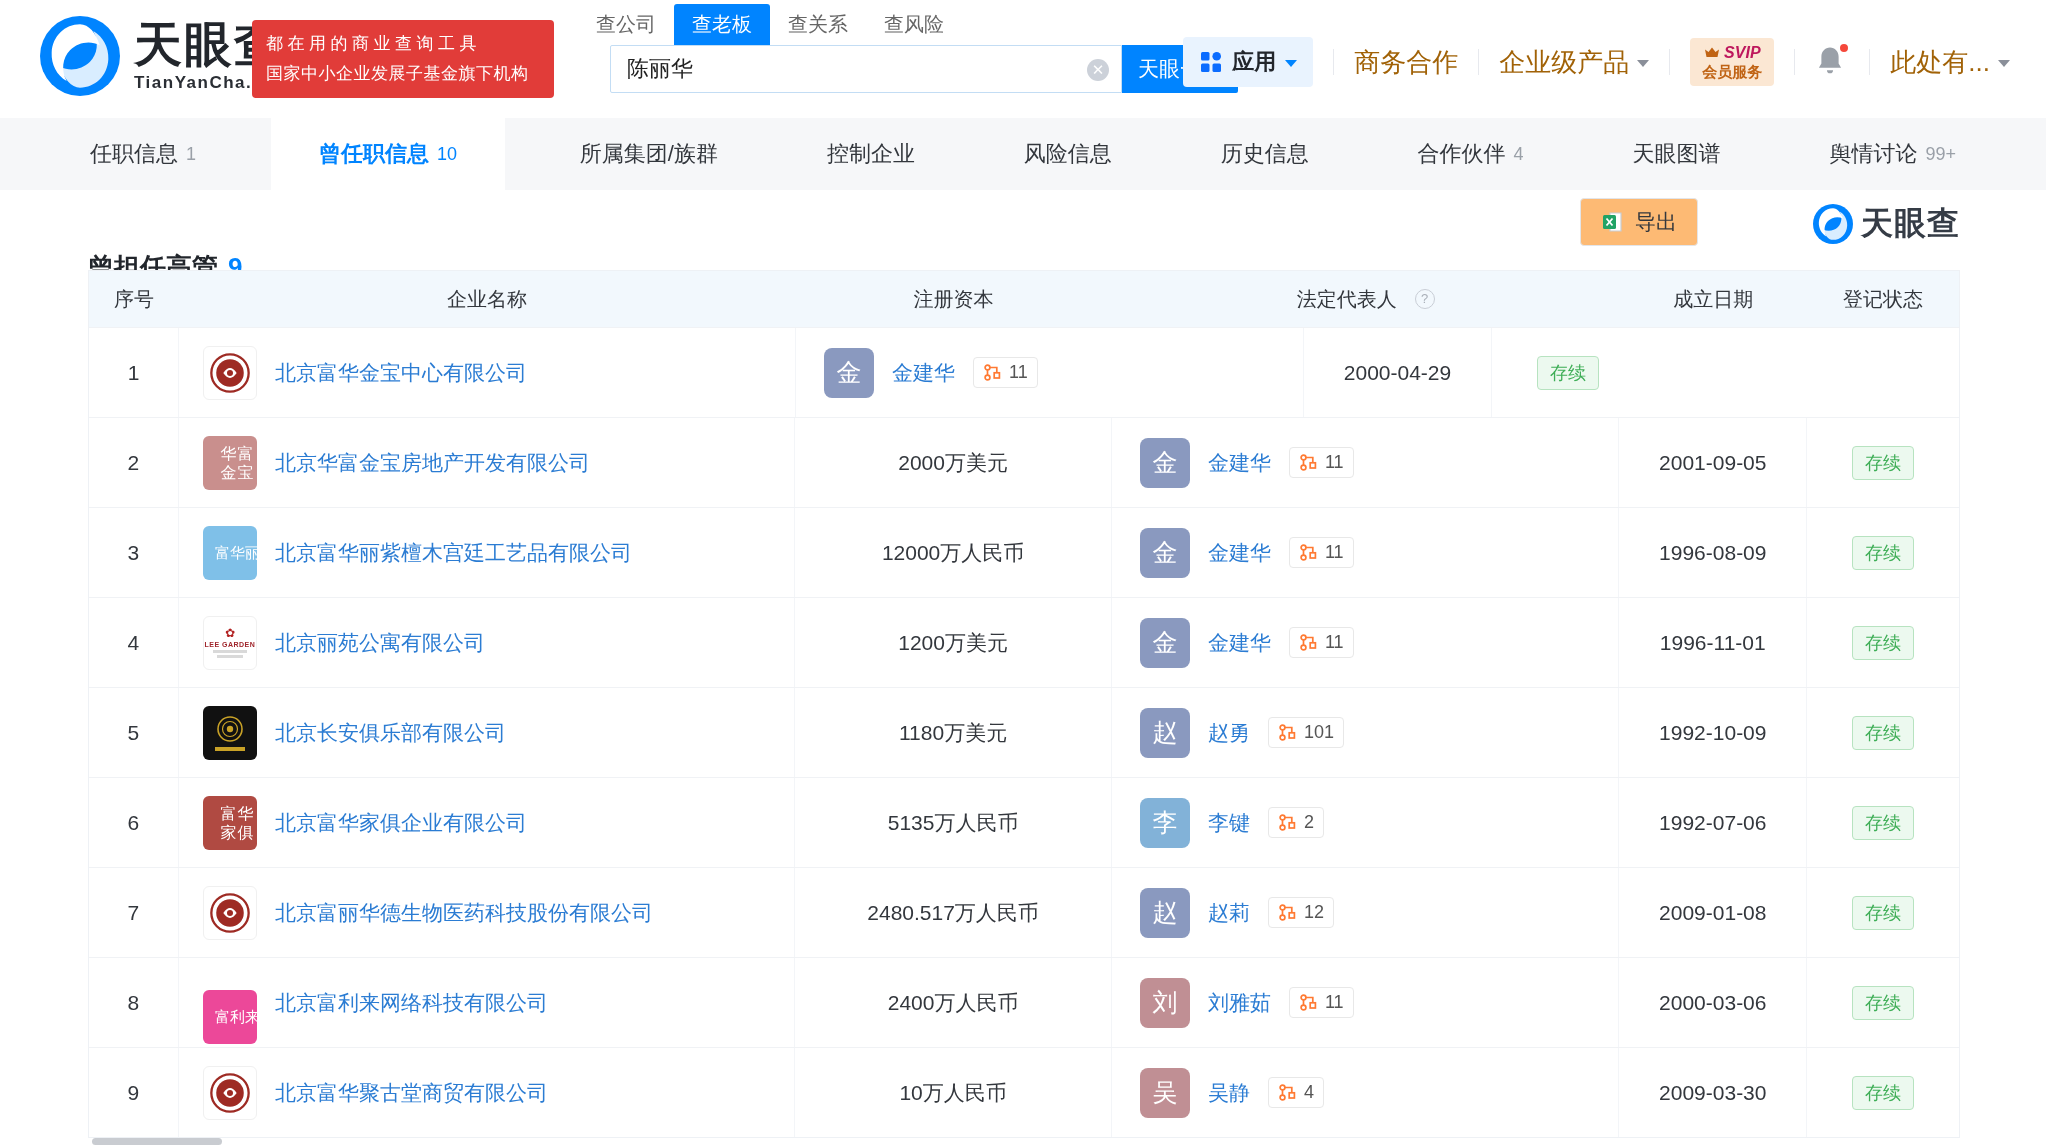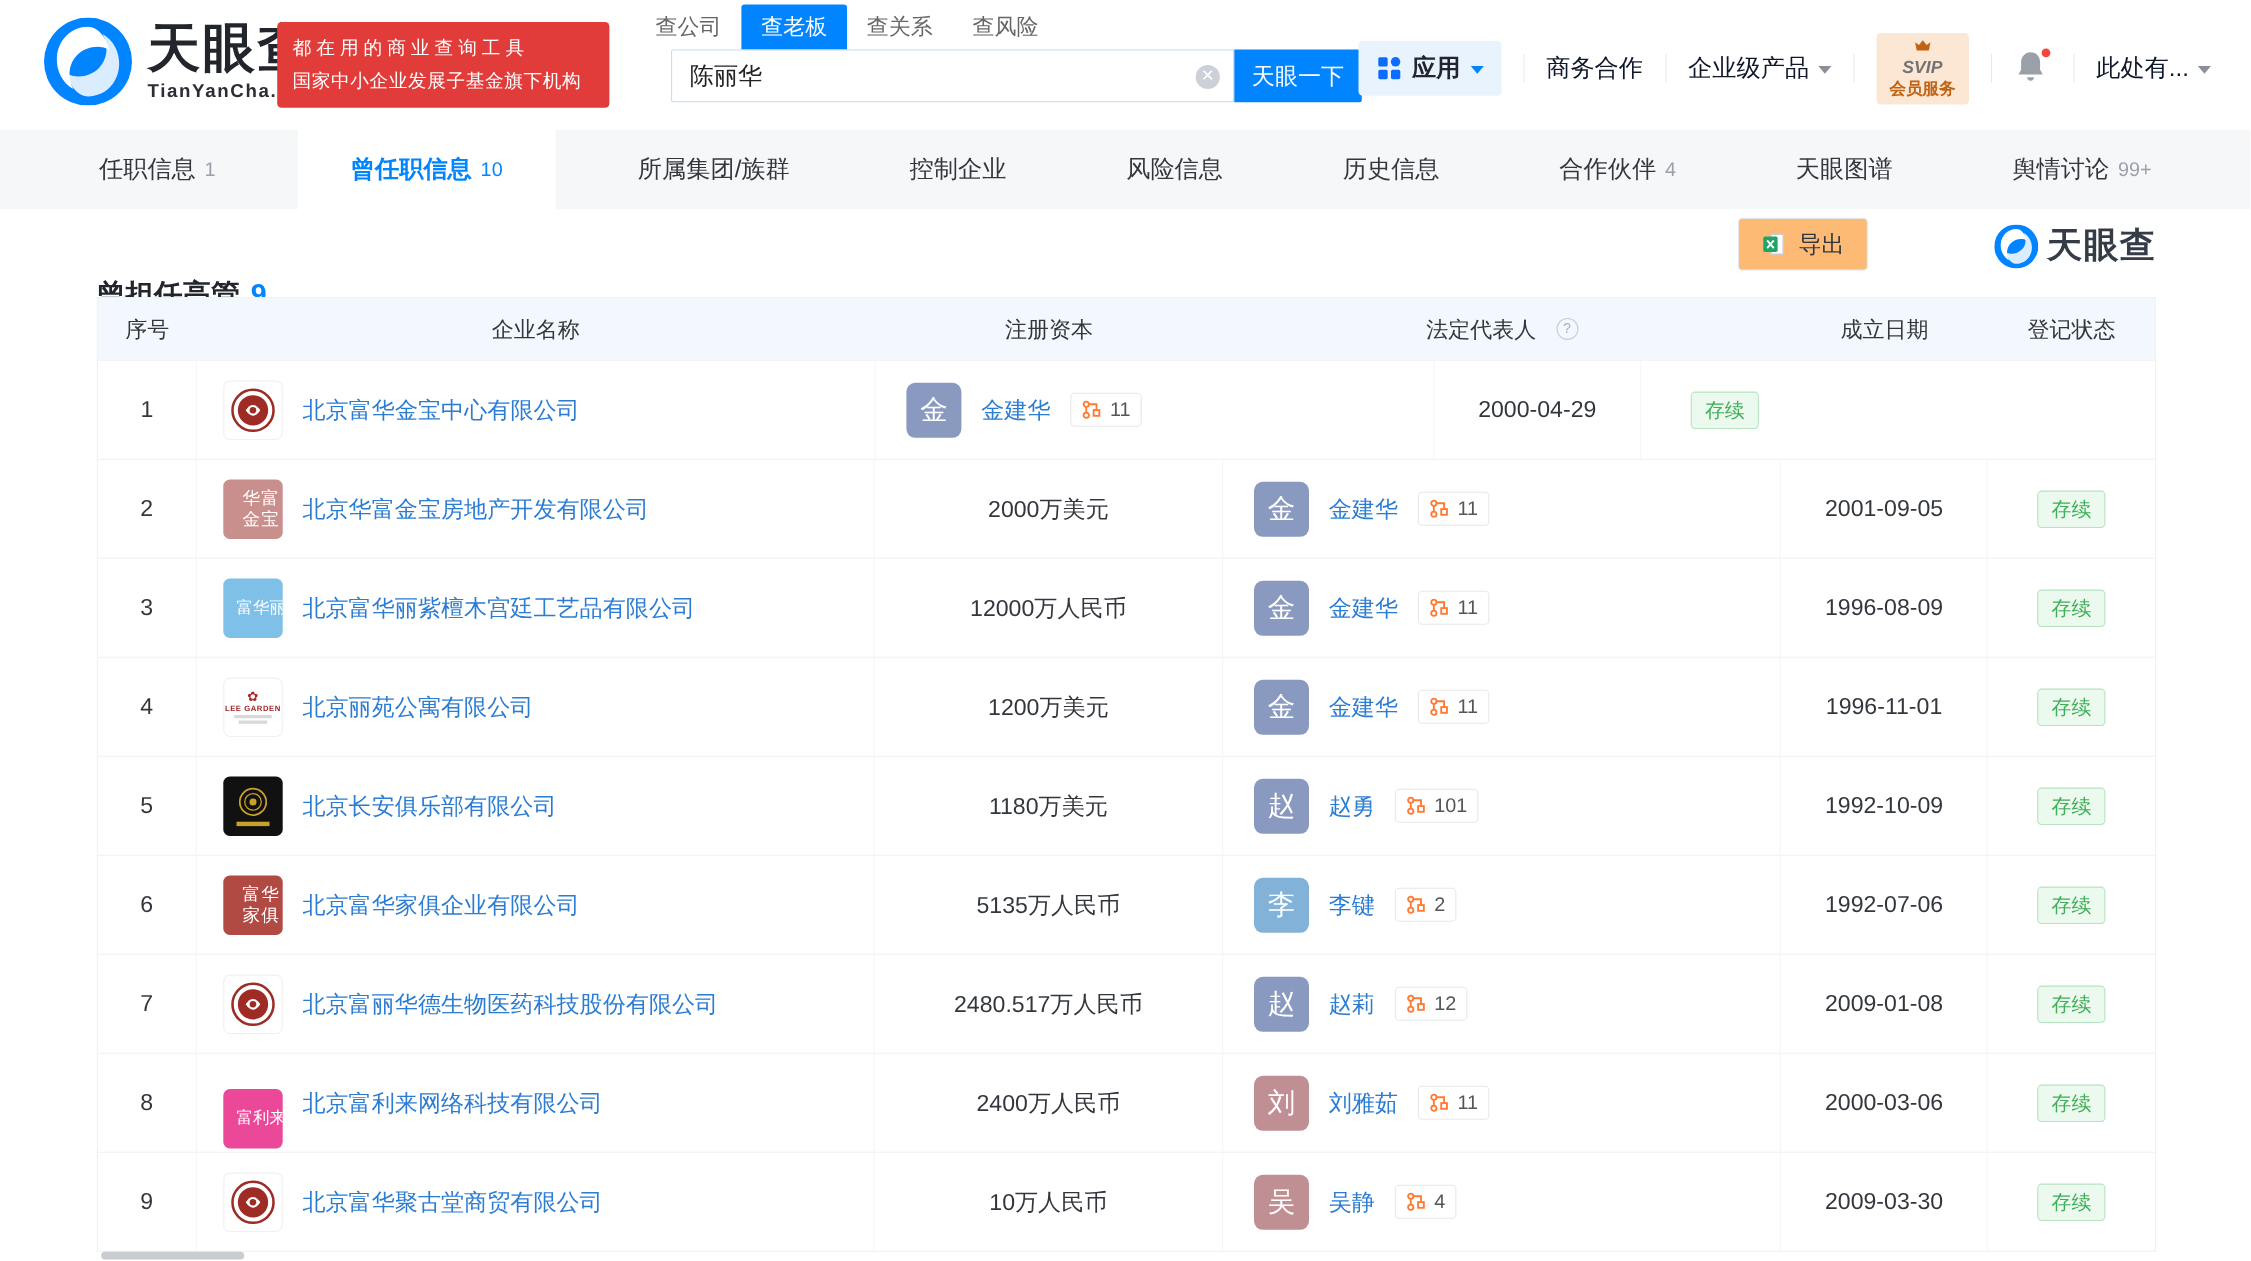--- a/index.html
+++ b/index.html
@@ -34,23 +34,23 @@
     font-size:15px; line-height:22px; text-align:center; cursor:pointer; }
   .search-btn { width:116px; height:48px; background:#0084ff; color:#fff; font-size:21px; border:none; border-radius:0 2px 2px 0; cursor:pointer;
     font-family:"Liberation Sans","DejaVu Sans",sans-serif; }
 
   .top-right { position:absolute; right:36px; top:36px; display:flex; align-items:center; height:52px; }
   .app-box { display:flex; align-items:center; gap:9px; background:#e9f3fe; border-radius:4px; padding:10px 16px; cursor:pointer; }
   .app-box .app-label { font-size:22px; color:#22262c; font-weight:700; }
   .caret { width:0; height:0; border-left:6px solid transparent; border-right:6px solid transparent; border-top:7px solid #8a8f99; margin-top:3px; }
   .caret.blue { border-top-color:#0084ff; }
   .nav-divider { width:1px; height:26px; background:#e7e9ee; margin:0 20px; }
-  .nav-item { font-size:22px; color:#0f172a; display:flex; align-items:center; gap:8px; cursor:pointer; white-space:nowrap; }
+  .nav-item { font-size:26px; color:#a16207; display:flex; align-items:center; gap:8px; cursor:pointer; white-space:nowrap; }
   .svip { background:#fbe7d3; border-radius:4px; padding:5px 12px; display:flex; flex-direction:column; align-items:center; cursor:pointer; }
-  .svip .s1 { display:flex; align-items:center; gap:4px; color:#737373; font-size:16px; font-weight:700; font-style:italic; line-height:19px;flex-direction:column;}
+  .svip .s1 { display:flex; align-items:center; gap:4px; color:#be185d; font-size:16px; font-weight:700; font-style:italic; line-height:19px;}
   .svip .s2 { color:#c06314; font-size:15px; font-weight:700; line-height:19px; font-style:normal;}
   .bell-wrap { position:relative; width:34px; height:34px; cursor:pointer; }
   .bell-dot { position:absolute; top:-3px; right:-1px; width:12px; height:12px; background:#f5483b; border-radius:50%; border:2px solid #fff; }
 
   
   .tab-bar { position:absolute; left:0; top:118px; width:2046px; height:72px; background:#f6f7f9; display:flex; align-items:stretch; padding:0 56px; justify-content:space-between; }
   .tab { display:flex; align-items:center; gap:8px; padding:0 34px; font-size:22px; color:#33373d; cursor:pointer; white-space:nowrap; }
   .tab .cnt { font-size:18px; color:#9aa0a8; }
   .tab.active { background:#fff; color:#0084ff; font-weight:700; padding:0 48px; }
   .tab.active .cnt { color:#0084ff; font-weight:400; }

